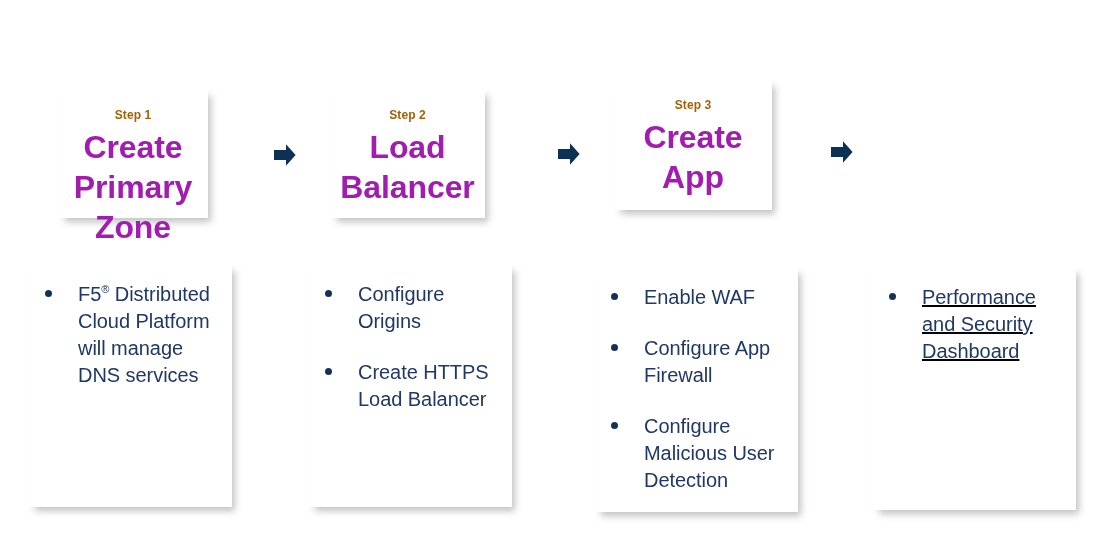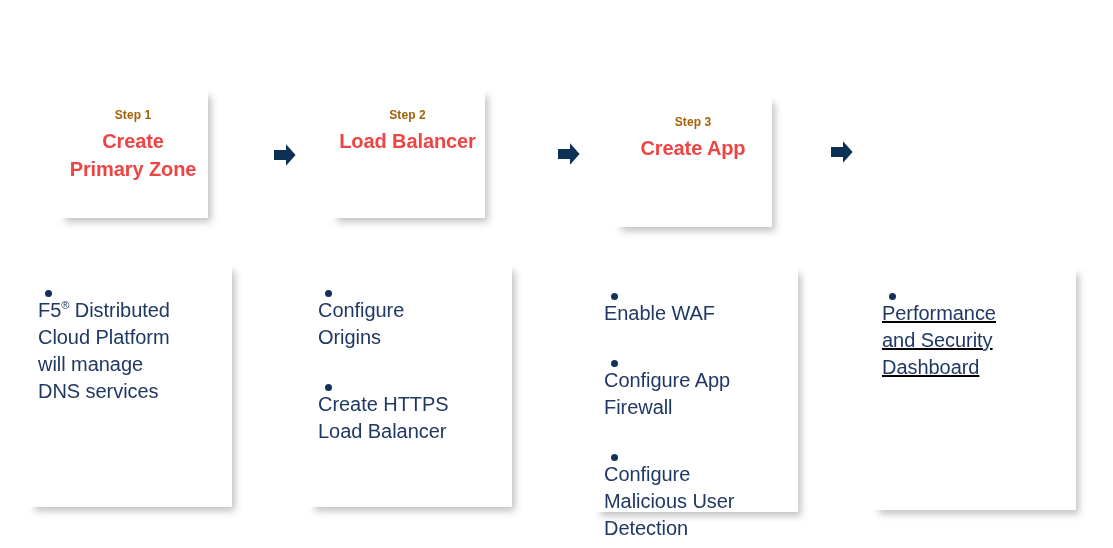--- a/index.html
+++ b/index.html
@@ -38,31 +38,31 @@
   }
   .step-label {
     color: #a16207;
     font-weight: bold;
     font-size: 12px;
     line-height: 19px;
     letter-spacing: 0.1px;
     margin-bottom: 2px;
   }
   .step-title {
-    color: #ef4444;
+    color: #a21caf;
     font-weight: bold;
-    font-size: 20px;
-    line-height: 28px;
+    font-size: 32px;
+    line-height: 40px;
     letter-spacing: -0.1px;
     padding: 0 6px;
   }
 
   #card-1 { left: 58px;  top: 88px;  width: 150px; height: 130px; }
   #card-2 { left: 330px; top: 88px;  width: 155px; height: 130px; }
-  #card-3 { left: 614px; top: 95px;  width: 158px; height: 132px; }
+  #card-3 { left: 614px; top: 78px;  width: 158px; height: 132px; }
   #card-4 { left: 898px; top: 84px;  width: 152px; height: 140px; }
 
   
   .arrow {
     position: absolute;
     width: 22px;
     height: 24px;
   }
   .arrow svg { display: block; width: 100%; height: 100%; }
   #arrow-1 { left: 274px; top: 143px; }
@@ -85,21 +85,20 @@
   .bullet-list {
     list-style: none;
     margin: 0;
     padding: 0;
   }
   .bullet-item {
     position: relative;
     display: flex;
     align-items: flex-start;
     margin-bottom: 24px;
-    flex-direction: column;
   }
   .bullet-item:last-child { margin-bottom: 0; }
 
   .bullet-dot {
     flex: 0 0 auto;
     width: 7px;
     height: 7px;
     border-radius: 50%;
     background: #16305c;
     margin-top: 9px;

